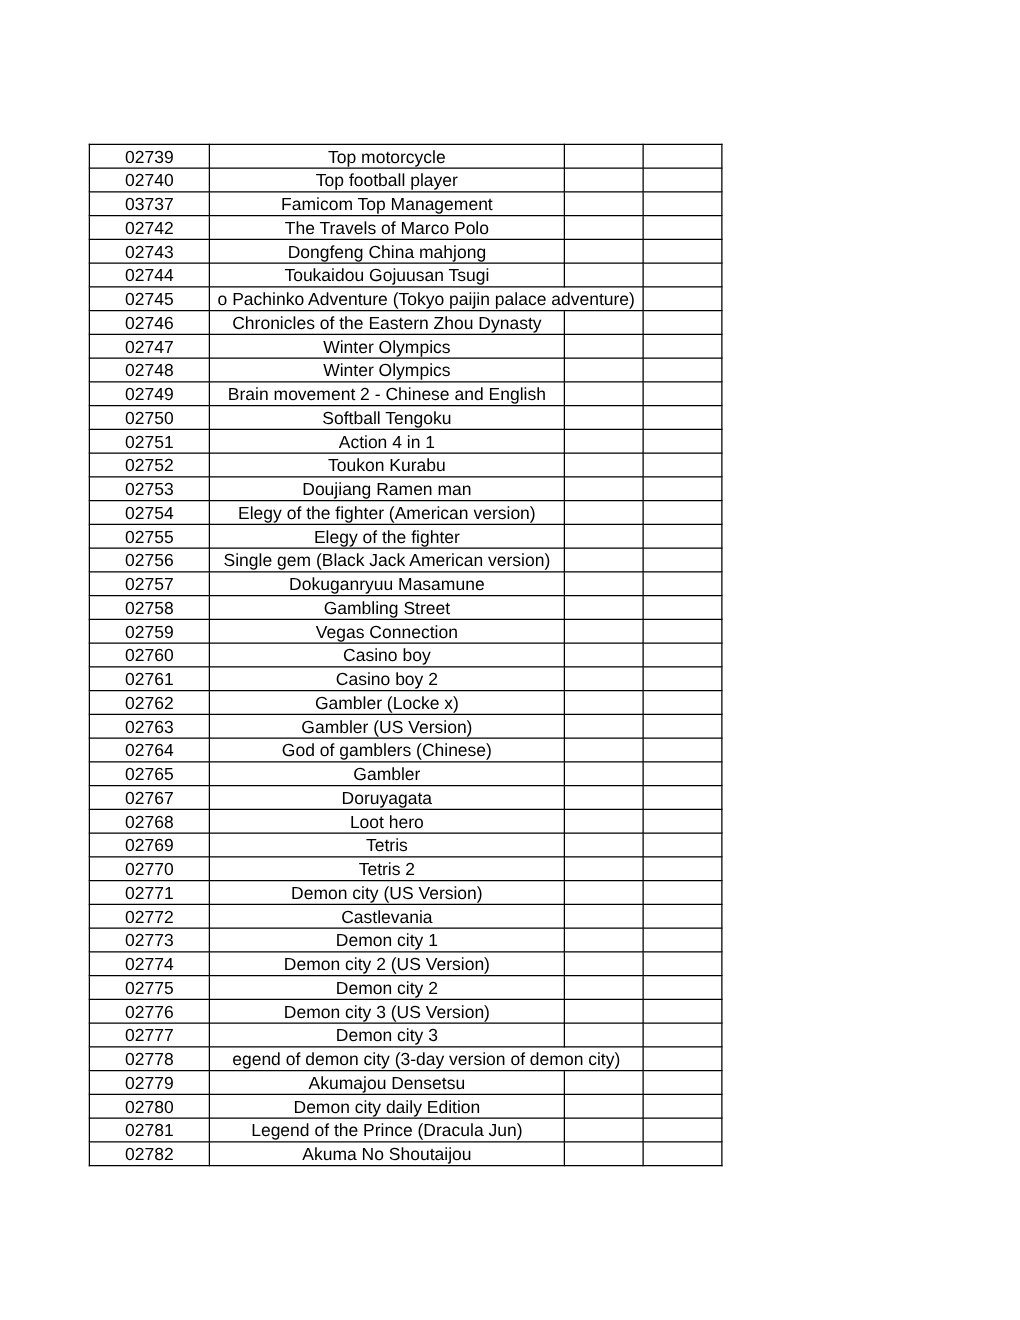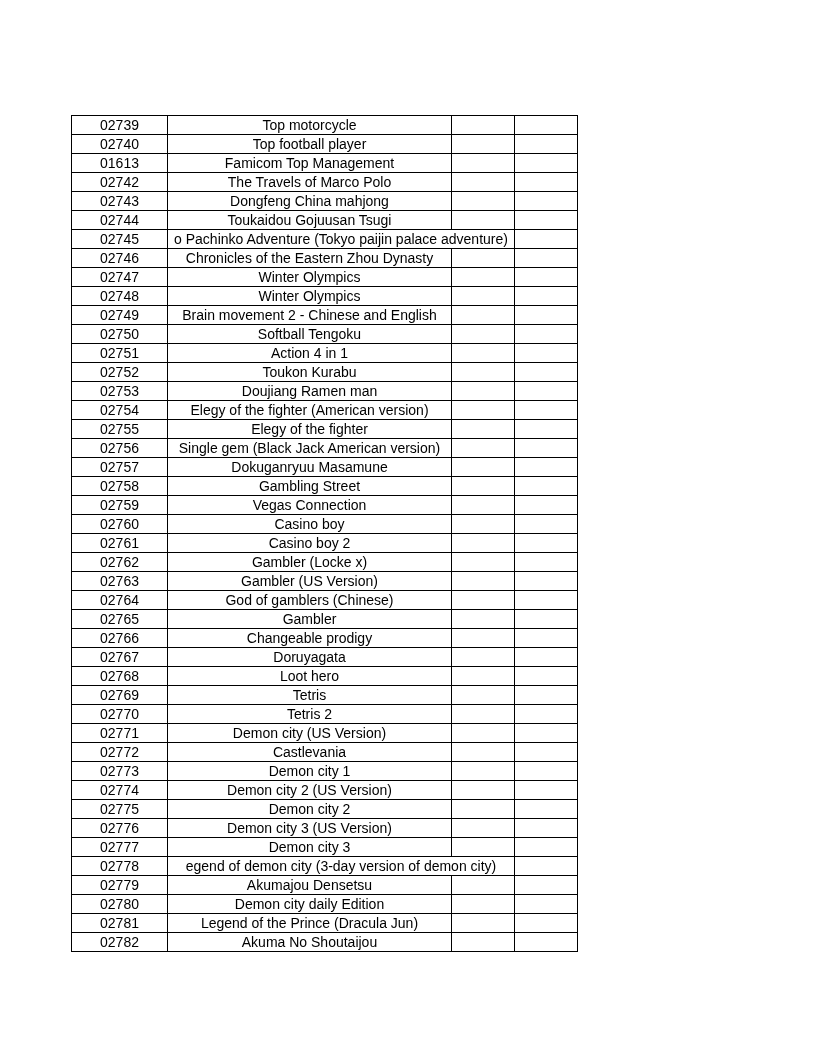--- a/index.html
+++ b/index.html
@@ -60,21 +60,21 @@
         <td></td>
         <td></td>
       </tr>
       <tr>
         <td>02740</td>
         <td>Top football player</td>
         <td></td>
         <td></td>
       </tr>
       <tr>
-        <td>01613</td>
+        <td>03737</td>
         <td>Famicom Top Management</td>
         <td></td>
         <td></td>
       </tr>
       <tr>
         <td>02742</td>
         <td>The Travels of Marco Polo</td>
         <td></td>
         <td></td>
       </tr>
@@ -205,26 +205,20 @@
       </tr>
       <tr>
         <td>02764</td>
         <td>God of gamblers (Chinese)</td>
         <td></td>
         <td></td>
       </tr>
       <tr>
         <td>02765</td>
         <td>Gambler</td>
-        <td></td>
-        <td></td>
-      </tr>
-      <tr>
-        <td>02766</td>
-        <td>Changeable prodigy</td>
         <td></td>
         <td></td>
       </tr>
       <tr>
         <td>02767</td>
         <td>Doruyagata</td>
         <td></td>
         <td></td>
       </tr>
       <tr>

